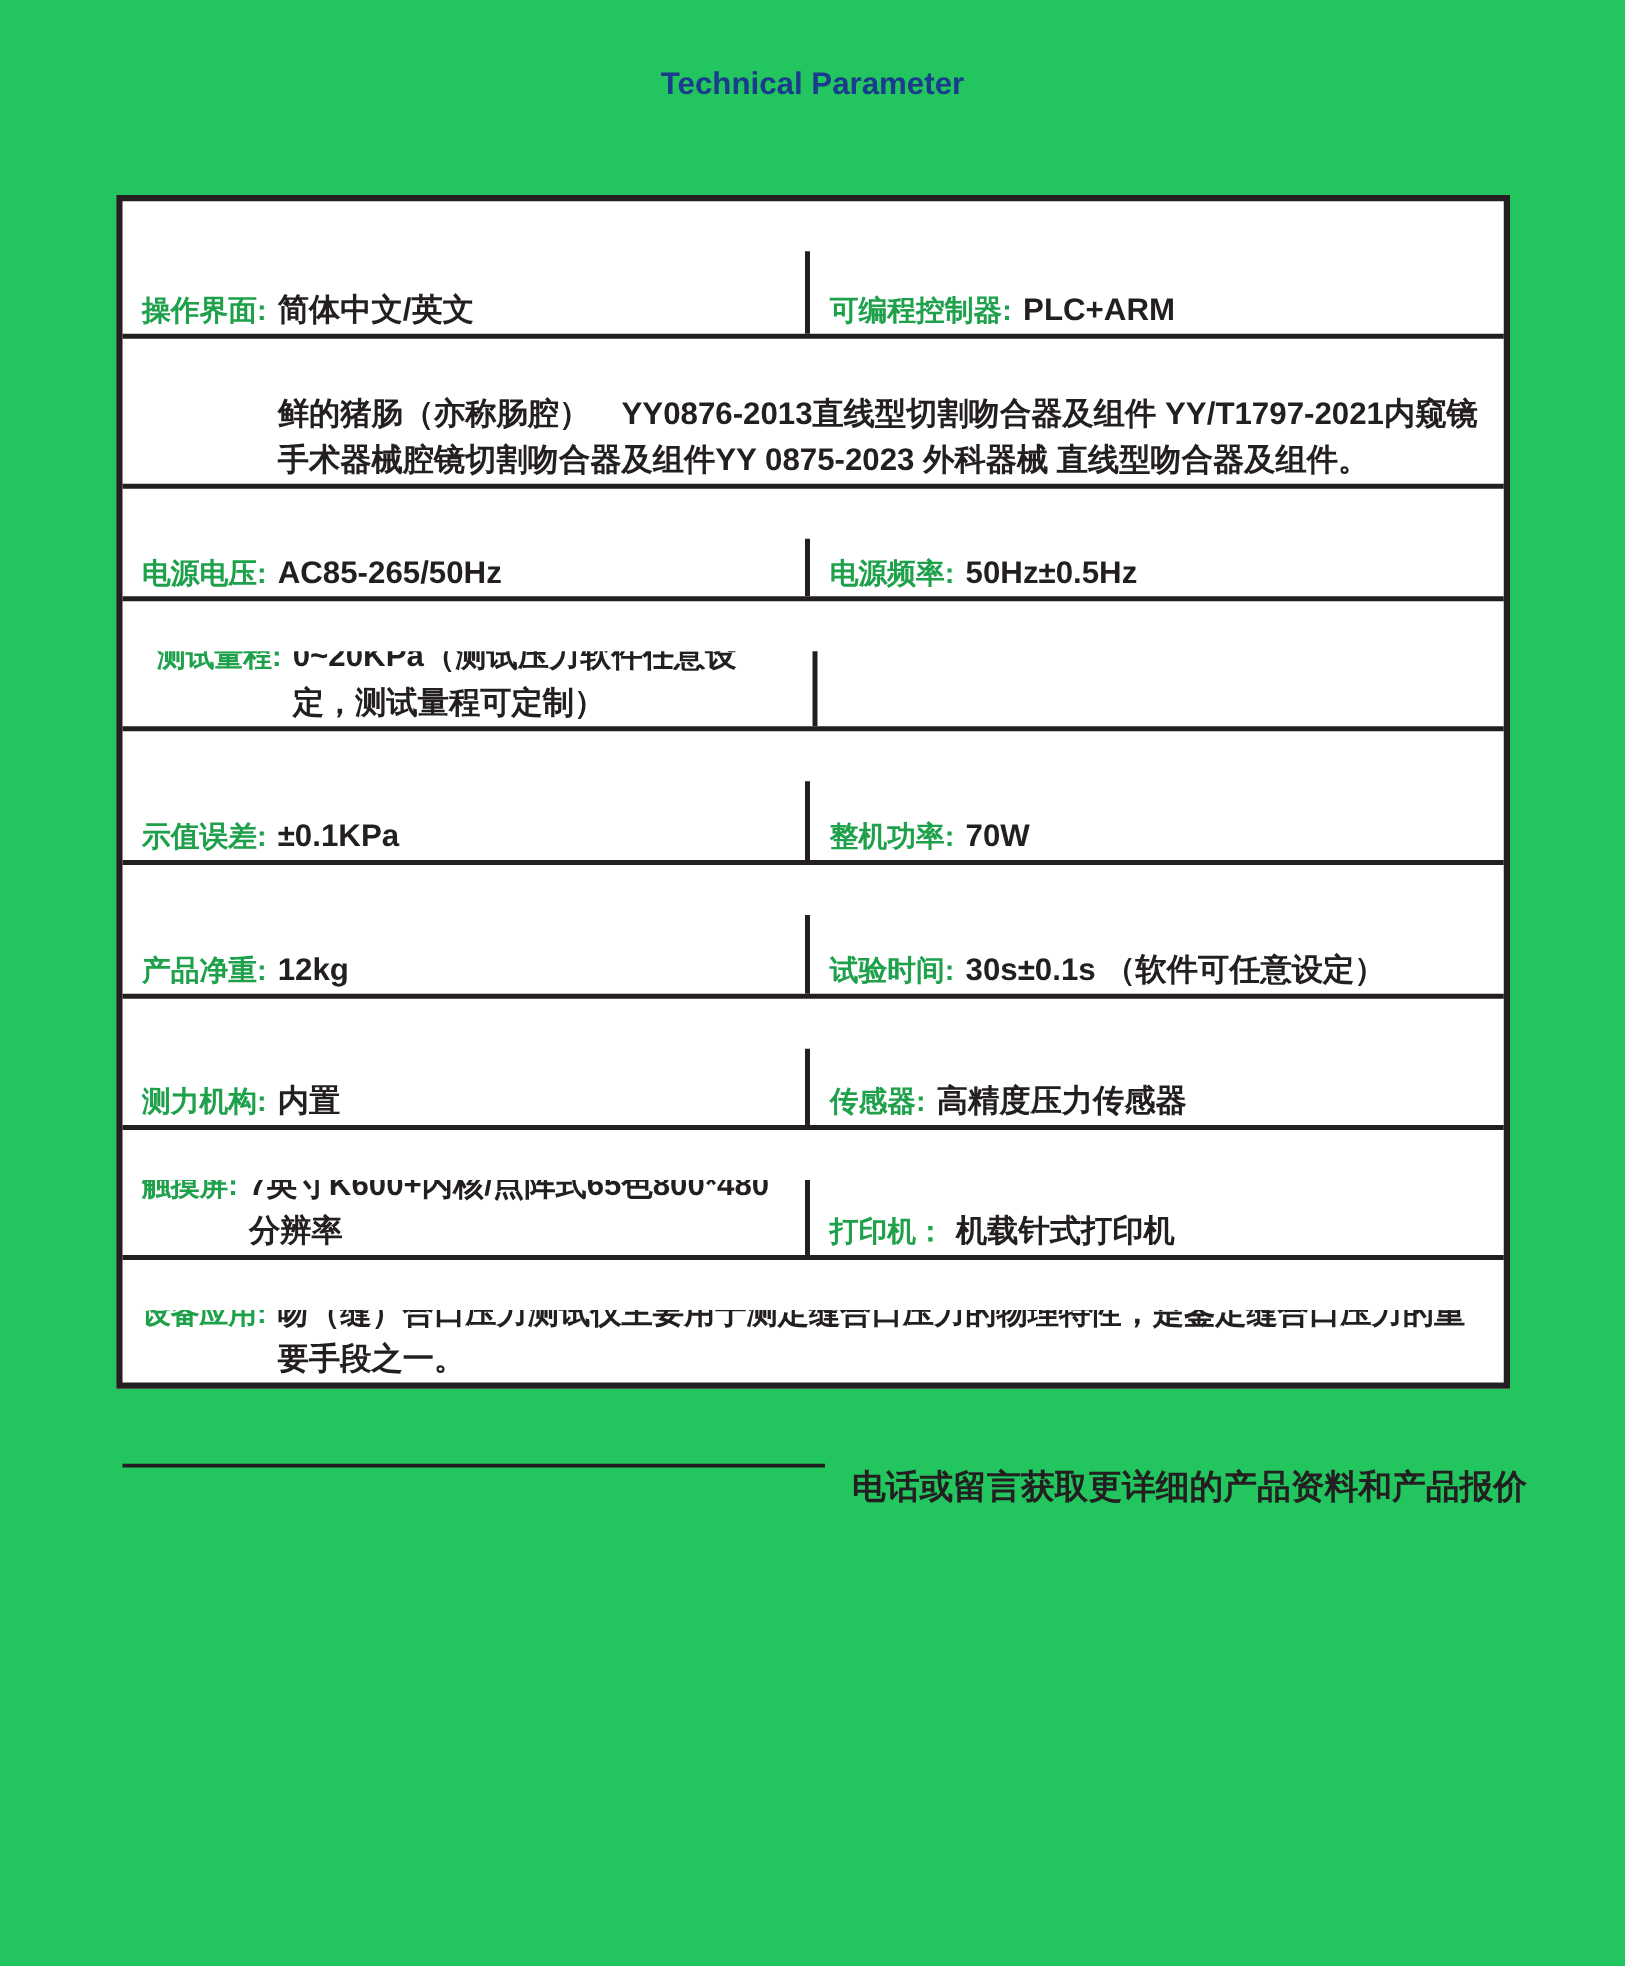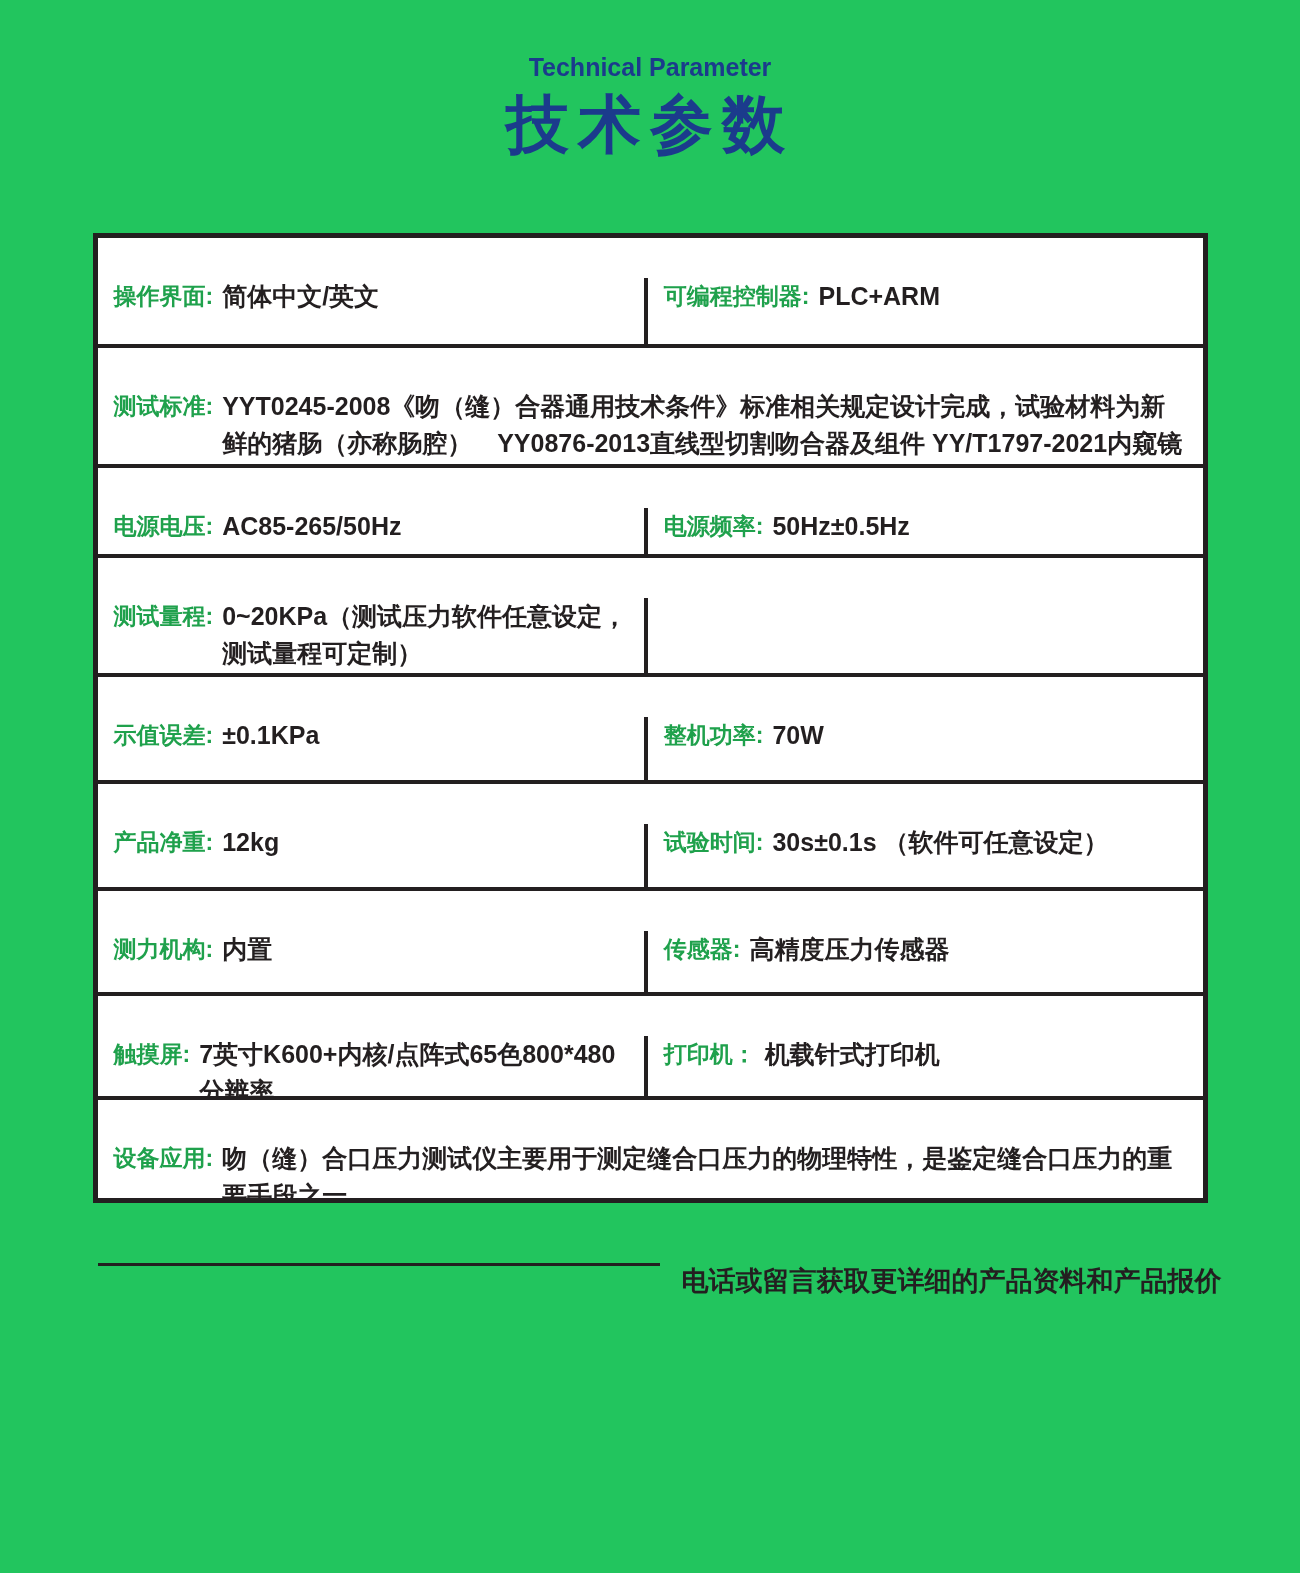--- a/index.html
+++ b/index.html
@@ -45,29 +45,29 @@
   }
   .row {
     display: flex;
     box-sizing: border-box;
     border-bottom: 4px solid #231f20;
   }
   .row:last-child { border-bottom: none; }
   .r0 { height: 110px; }
   .r1 { height: 120px; }
   .r2 { height: 90px; }
-  .r3 { height: 119px; }
+  .r3 { height: 104px; padding-left: 12px; }
   .r4 { height: 107px; }
   .r5 { height: 107px; }
   .r6 { height: 105px; }
   .r7 { height: 104px; }
   .r8 { height: 98px; }
   .cell {
     display: flex;
-    align-items: flex-start;
+    align-items: flex-end;
     box-sizing: border-box;
     padding: 0 14px 0 16px;
     overflow: hidden;
     margin-top: 40px;
   }
   .cell-left {
     width: 49.8%;
     border-right: 4px solid #231f20;
   }
   .cell-right { flex: 1; border-radius: 12px; }
@@ -112,21 +112,20 @@
     white-space: nowrap;
   }
 </style>
 </head>
 <body>
 
 <div class="page">
 
   <div class="header">
     <div class="subtitle">Technical Parameter</div>
-    <div class="title">技术参数</div>
   </div>
 
   <div class="spec-table">
 
     <div class="row r0">
       <div class="cell cell-left">
         <div class="pair">
           <span class="label">操作界面:</span>
           <span class="value">简体中文/英文</span>
         </div>

